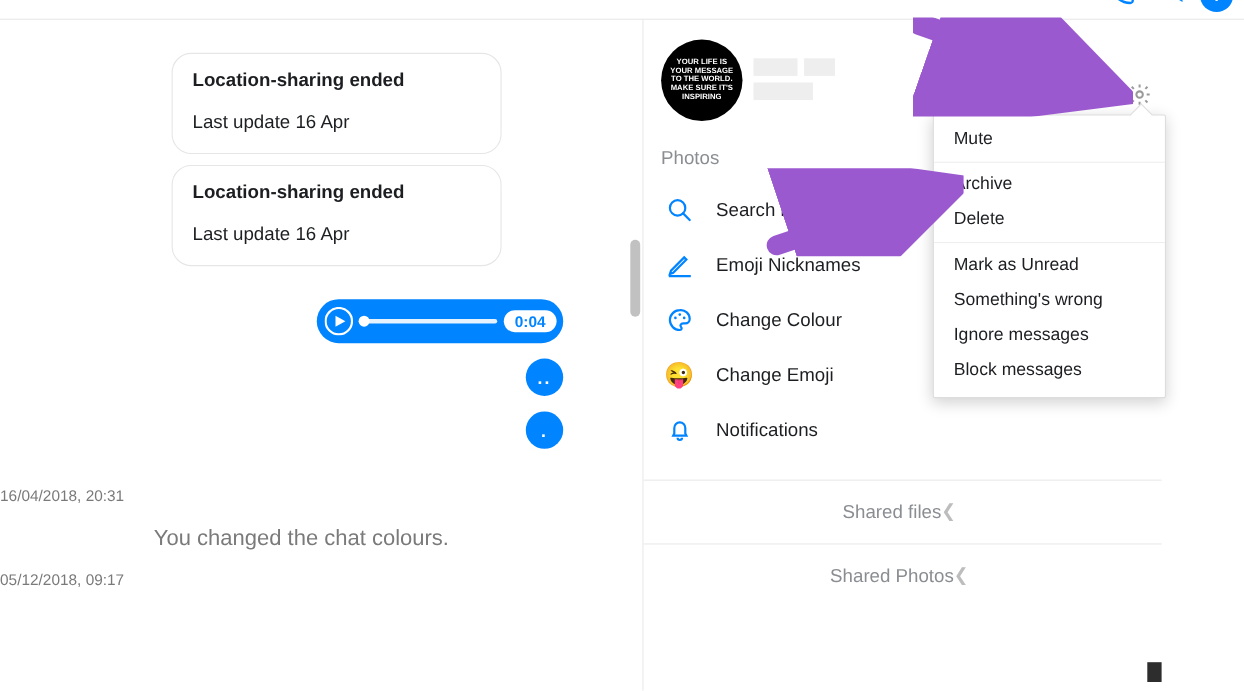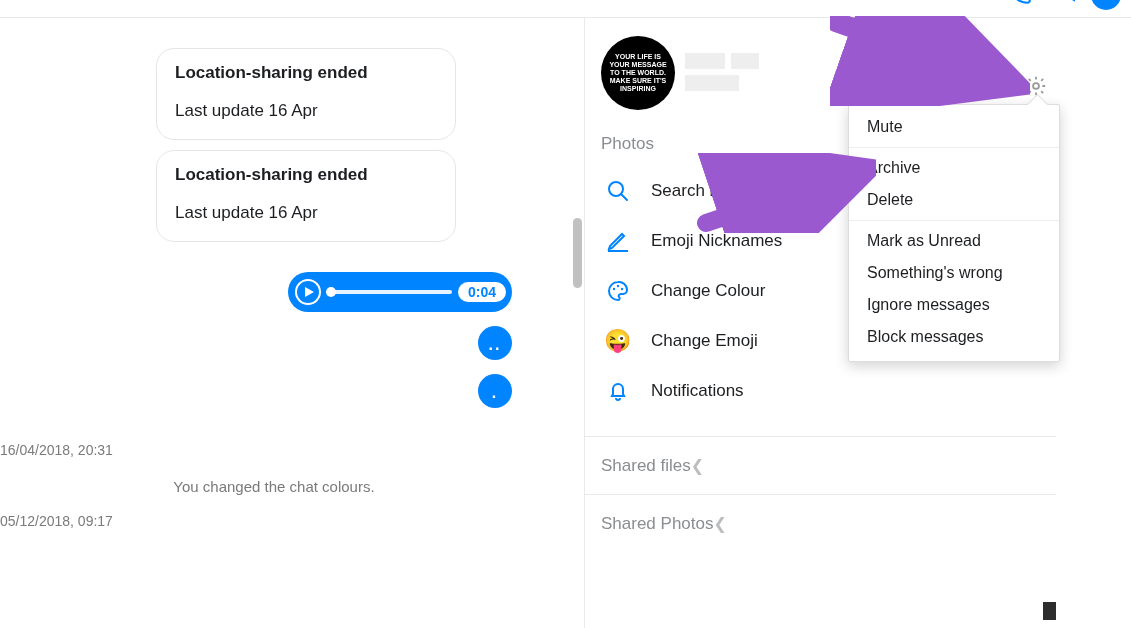--- a/index.html
+++ b/index.html
@@ -22,36 +22,36 @@
   .audio2 { width: 184px; }
   .play-circle { width: 28px; height: 28px; display: flex; align-items: center; justify-content: center; }
   .track { flex: 1; height: 4px; background: rgba(255,255,255,.9); border-radius: 2px; position: relative; }
   .track .dot { position: absolute; left: 0; top: 50%; width: 10px; height: 10px; background: #fff; border-radius: 50%; transform: translate(-2px,-50%); }
   .time-pill { background: #ffffff; color: #0084ff; font-size: 14px; font-weight: 600; border-radius: 999px; padding: 2px 10px; }
   .dot-msg { margin-left: auto; margin-right: 36px; width: 34px; height: 34px; background: #0084ff; border-radius: 50%; display: flex; align-items: flex-end; justify-content: center; color: #fff; font-weight: 700; letter-spacing: 2px; padding-bottom: 6px; }
   .dm1 { margin-top: 14px; }
   .dm2 { margin-top: 14px; }
 
   .sys-time { font-size: 14px; color: #7a7a7a; margin-top: 34px; }
-  .sys-info { text-align: center; font-size: 15px; color: #7a7a7a; margin-top: 20px; }
+  .sys-info { text-align: center; font-size: 20px; color: #7a7a7a; margin-top: 20px; }
 
   .scroll-thumb { position: absolute; right: 2px; top: 200px; width: 9px; height: 70px; background: #c1c1c1; border-radius: 5px; }
 
   
   .avatar { width: 74px; height: 74px; border-radius: 50%; background: #000; color: #fff; font-size: 7px; line-height: 8px; font-weight: 700; text-align: center; display: flex; align-items: center; justify-content: center; margin-left: 16px; padding: 6px; }
   .name-redact { display: inline-block; margin-left: 10px; vertical-align: middle; }
   .redact-row { height: 18px; display: flex; gap: 6px; }
   .rb { background: #eee; width: 40px; height: 16px; }
 
   .sec-head { font-size: 17px; color: #8a8d91; padding: 24px 0 12px 16px; }
   .opt { display: flex; align-items: center; gap: 20px; padding: 12px 0 12px 20px; font-size: 17px; color: #1c1e21; cursor: pointer; }
   .opt .ico { width: 26px; height: 26px; display: flex; align-items: center; justify-content: center; }
   .emoji-face { font-size: 22px; }
 
-  .collapsible { border-top: 1px solid #e9e9e9; display: flex; align-items: center; justify-content: flex-start; padding: 16px 22px 16px 16px; font-size: 17px; color: #8a8d91; cursor: pointer; }
+  .collapsible { border-top: 1px solid #e9e9e9; display: flex; align-items: center; justify-content: center; padding: 16px 22px 16px 16px; font-size: 17px; color: #8a8d91; cursor: pointer; }
   .chev { color: #bdbdbd; font-size: 22px; font-family: monospace; }
 
   .side-scroll-piece { position: absolute; right: 0; bottom: 8px; width: 13px; height: 18px; background: #2d2d2d; }
 
   
   .gear-btn { position: absolute; top: 56px; right: 6px; width: 28px; height: 28px; display: flex; align-items: center; justify-content: center; cursor: pointer; }
   .menu { position: absolute; top: 86px; right: -4px; width: 212px; background: #fff; border: 1px solid #ddd; border-radius: 2px; box-shadow: 0 4px 14px rgba(0,0,0,.18); padding: 6px 0 8px; }
   .menu::before { content: ""; position: absolute; top: -8px; right: 14px; width: 14px; height: 14px; background: #fff; border-left: 1px solid #ddd; border-top: 1px solid #ddd; transform: rotate(45deg); }
   .menu .mi { padding: 7px 18px; font-size: 16px; cursor: pointer; }
   .menu .sep { height: 1px; background: #eee; margin: 4px 0; }

